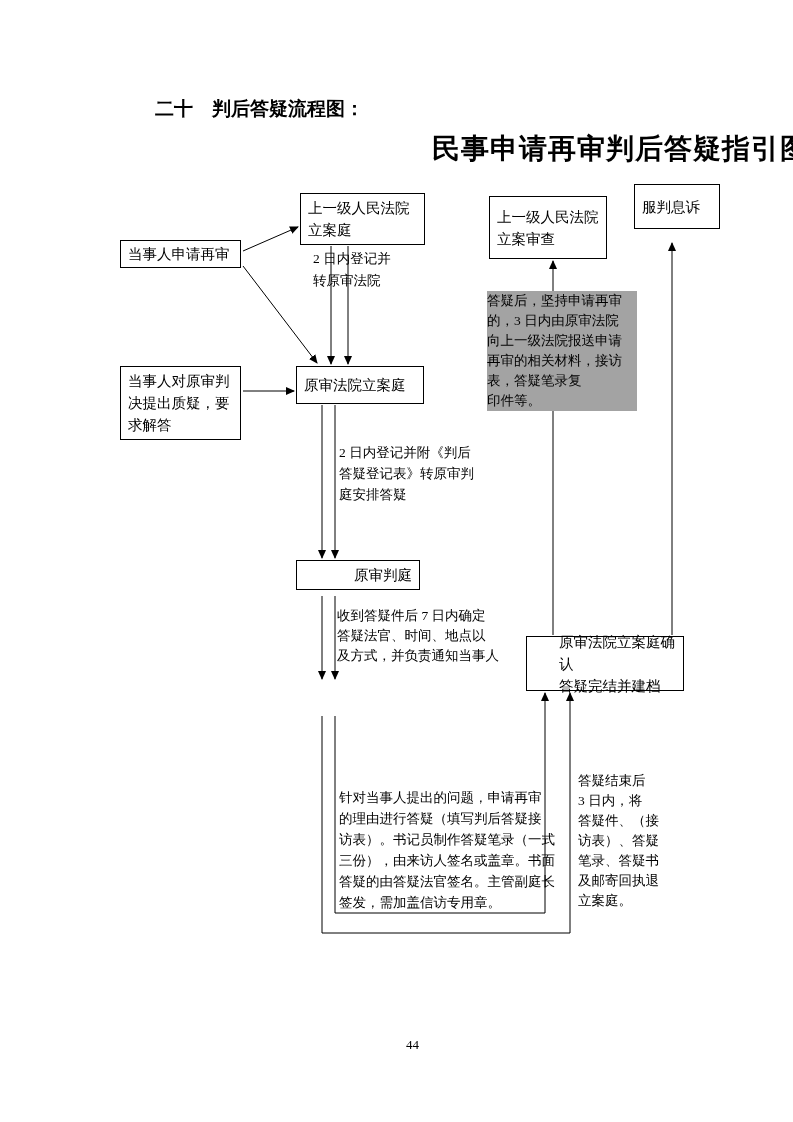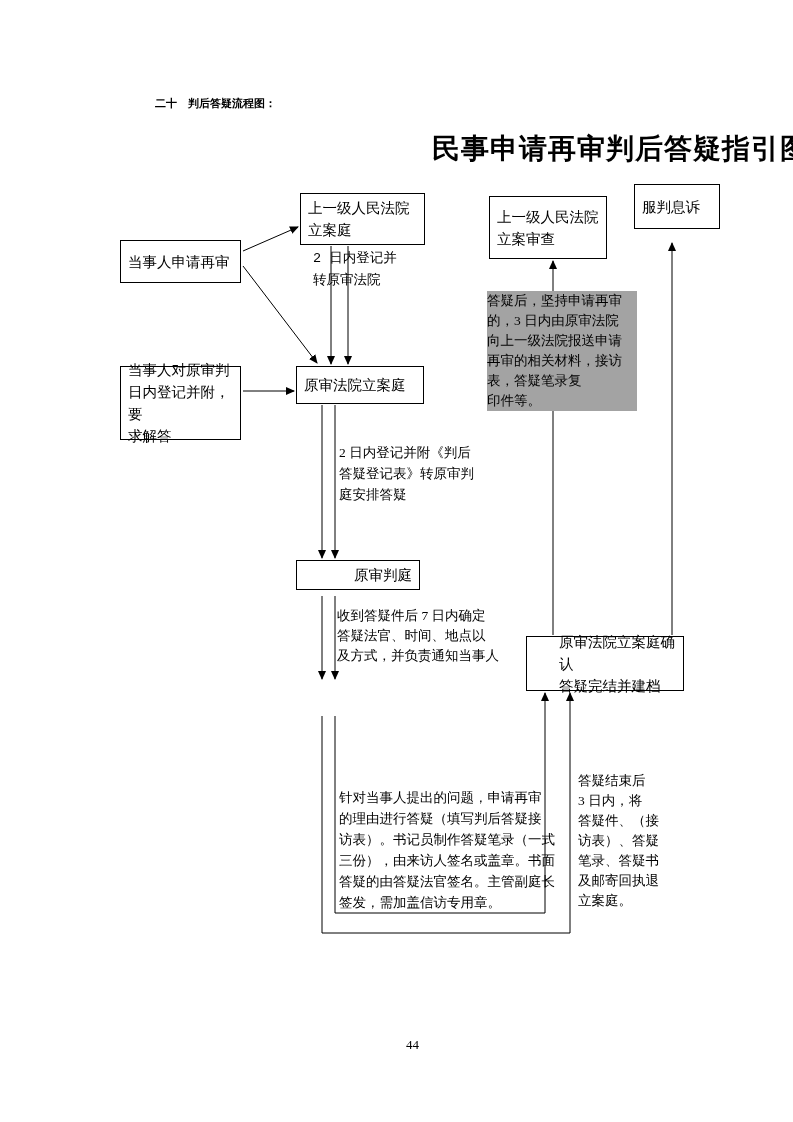--- a/index.html
+++ b/index.html
@@ -9,21 +9,21 @@
     height: 1122px;
     background: #ffffff;
     color: #000000;
     font-family: "Liberation Serif", "DejaVu Serif", serif;
     overflow: hidden;
   }
   .heading {
     position: absolute;
     left: 155px;
     top: 96px;
-    font-size: 11px;
+    font-size: 19px;
     font-weight: bold;
     white-space: pre;
   }
   .title {
     position: absolute;
     left: 16px;
     top: 130px;
     width: 100%;
     text-align: right;
     font-size: 28px;
@@ -94,30 +94,30 @@
     <polyline points="322,716 322,933 570,933 570,693" fill="none" stroke="#000" stroke-width="1" marker-end="url(#arrowhead)"></polyline>
     <line x1="553" y1="635" x2="553" y2="261" stroke="#000" stroke-width="1" marker-end="url(#arrowhead)"></line>
     <line x1="672" y1="635" x2="672" y2="243" stroke="#000" stroke-width="1" marker-end="url(#arrowhead)"></line>
   </svg>
 
   <div class="node" style="left:300px;top:193px;width:125px;height:52px;">上一级人民法院
 立案庭</div>
   <div class="node" style="left:489px;top:196px;width:118px;height:63px;">上一级人民法院
 立案审查</div>
   <div class="node" style="left:634px;top:184px;width:86px;height:45px;">服判息诉</div>
-  <div class="node" style="left:120px;top:240px;width:121px;height:43px;">当事人申请再审</div>
+  <div class="node" style="left:120px;top:240px;width:121px;height:28px;">当事人申请再审</div>
   <div class="node" style="left:120px;top:366px;width:121px;height:74px;">当事人对原审判
-日内登记并附，要
+决提出质疑，要
 求解答</div>
   <div class="node" style="left:296px;top:366px;width:128px;height:38px;">原审法院立案庭</div>
   <div class="node" style="left:296px;top:560px;width:124px;height:30px;text-align:right;">原审判庭</div>
   <div class="node" style="left:526px;top:636px;width:158px;height:55px;padding-left:32px;">原审法院立案庭确认
 答疑完结并建档</div>
 
-  <div class="note" style="left:313px;top:248px;width:135px;line-height:22px;font-family:Liberation Mono, monospace;">2 日内登记并
+  <div class="note" style="left:313px;top:248px;width:135px;line-height:22px;">2 日内登记并
 转原审法院</div>
   <div class="note note-solid" style="left:487px;top:291px;width:150px;line-height:20px;">答疑后，坚持申请再审
 的，3 日内由原审法院
 向上一级法院报送申请
 再审的相关材料，接访
 表，答疑笔录复
 印件等。</div>
   <div class="note" style="left:339px;top:442px;width:165px;line-height:21px;">2 日内登记并附《判后
 答疑登记表》转原审判
 庭安排答疑</div>

